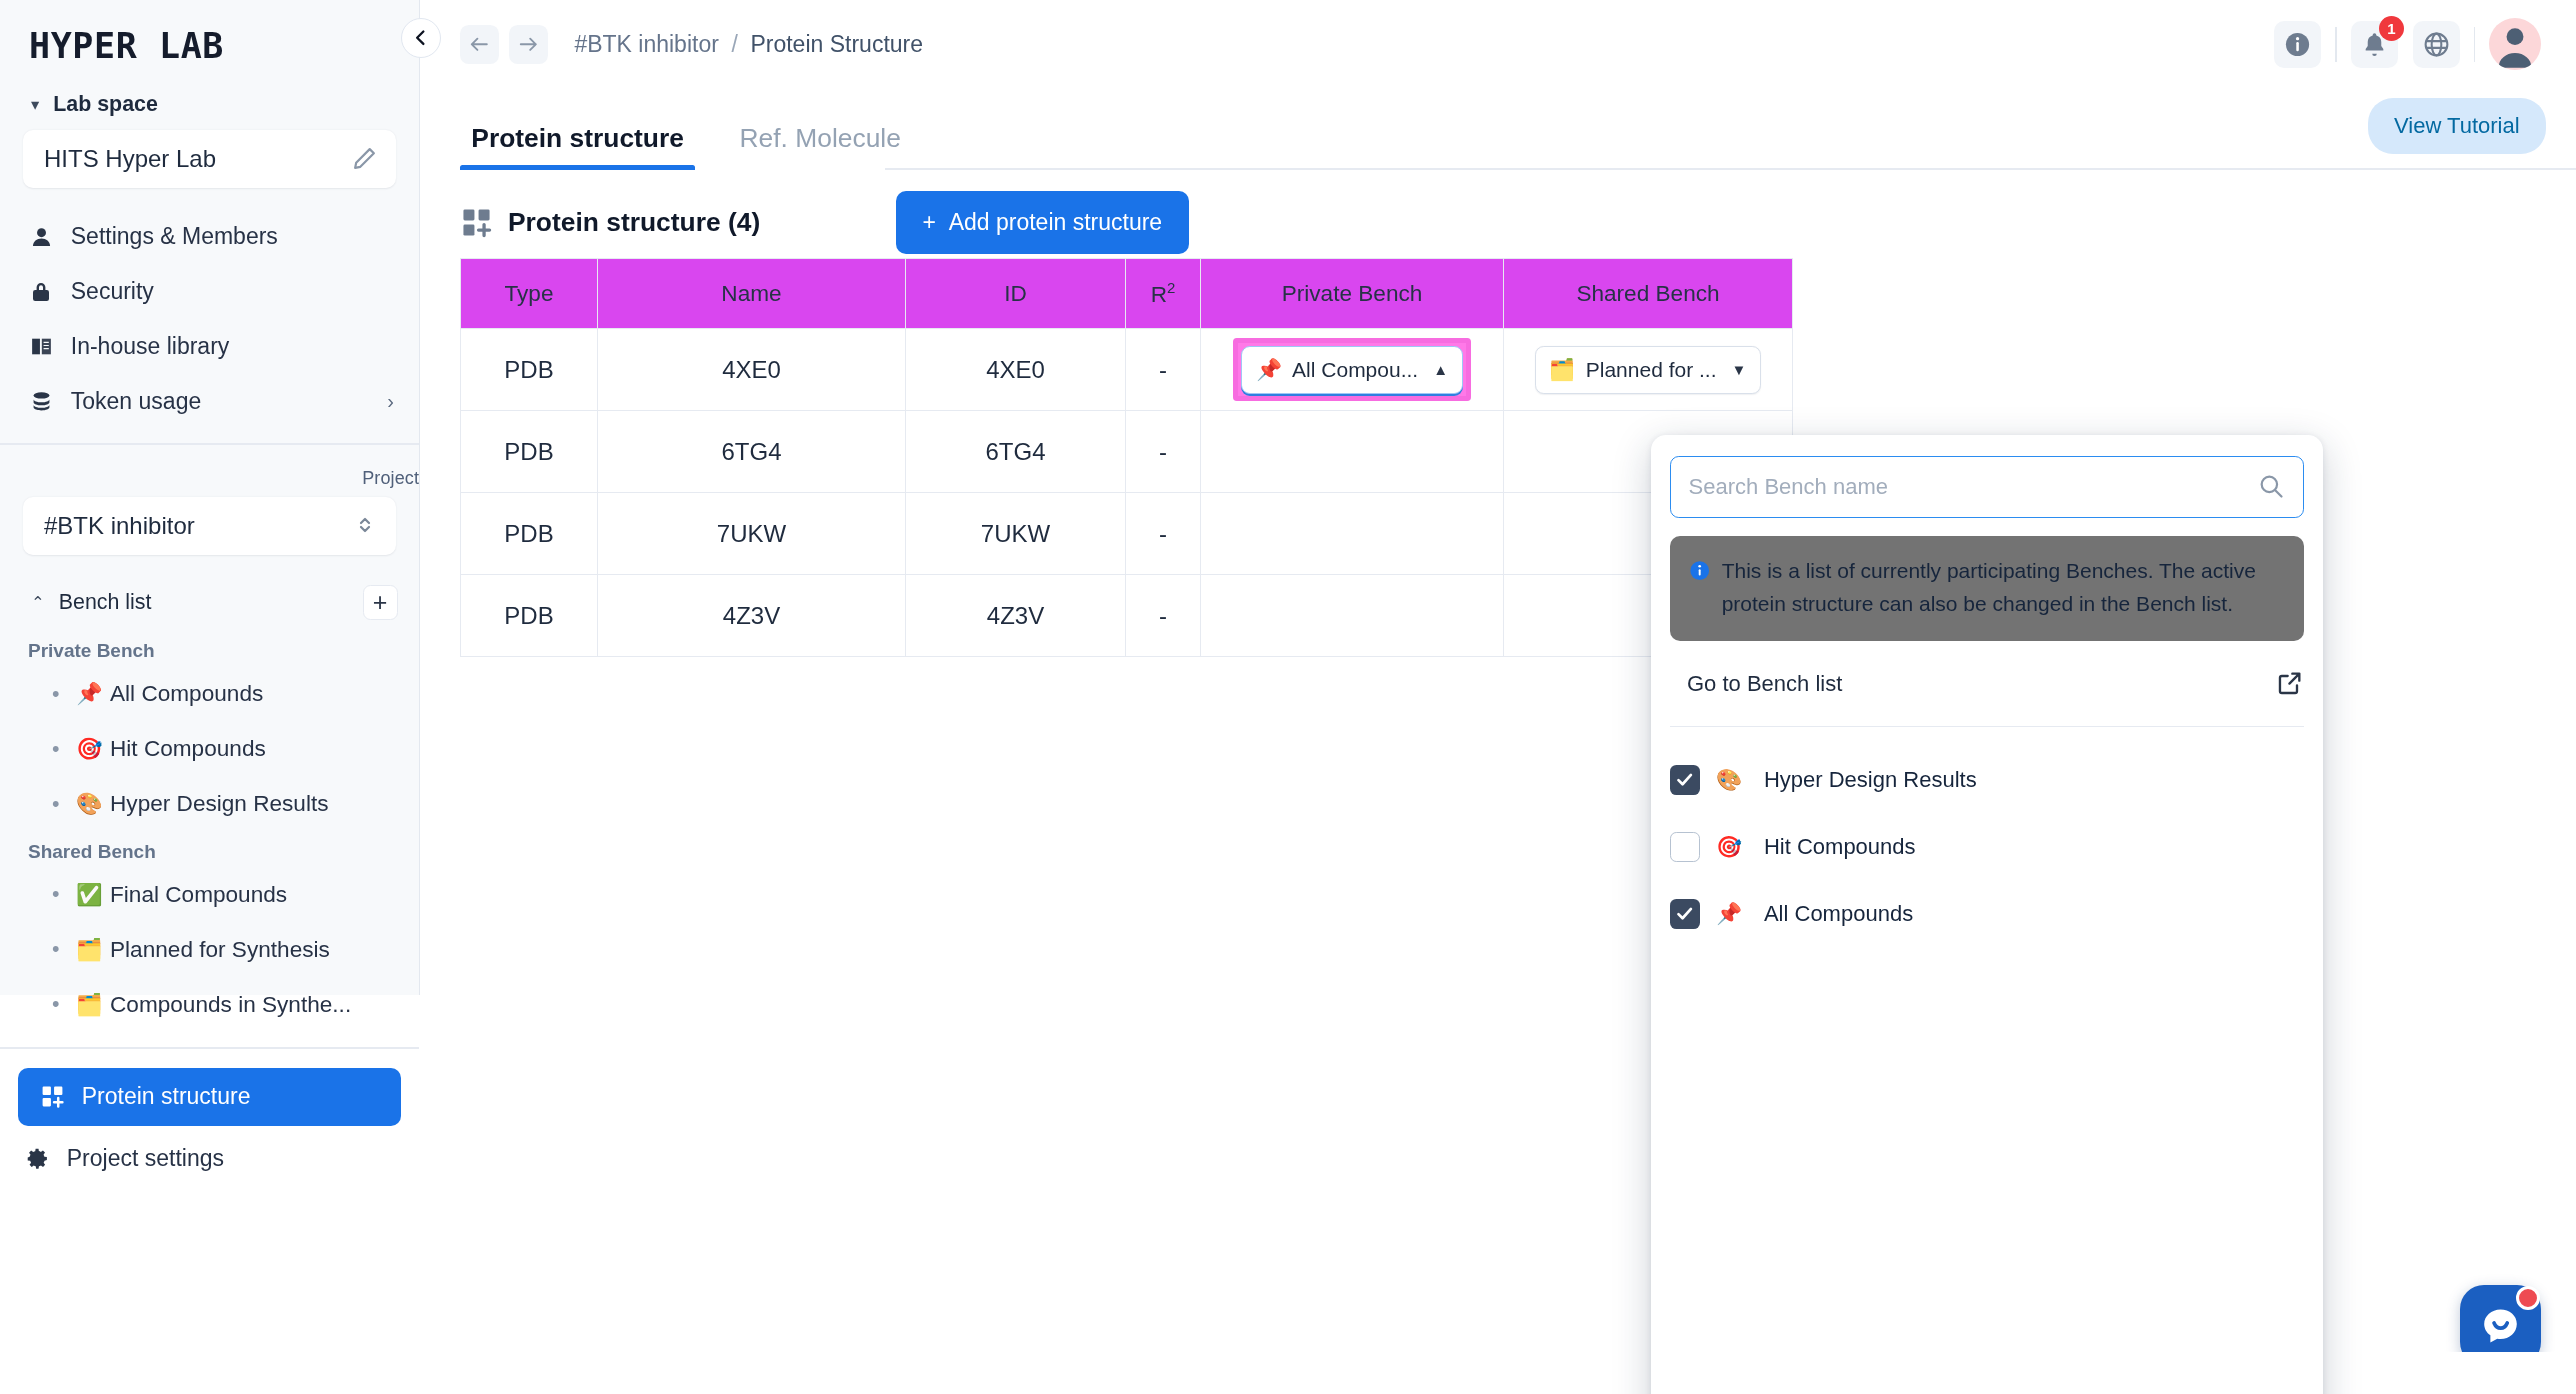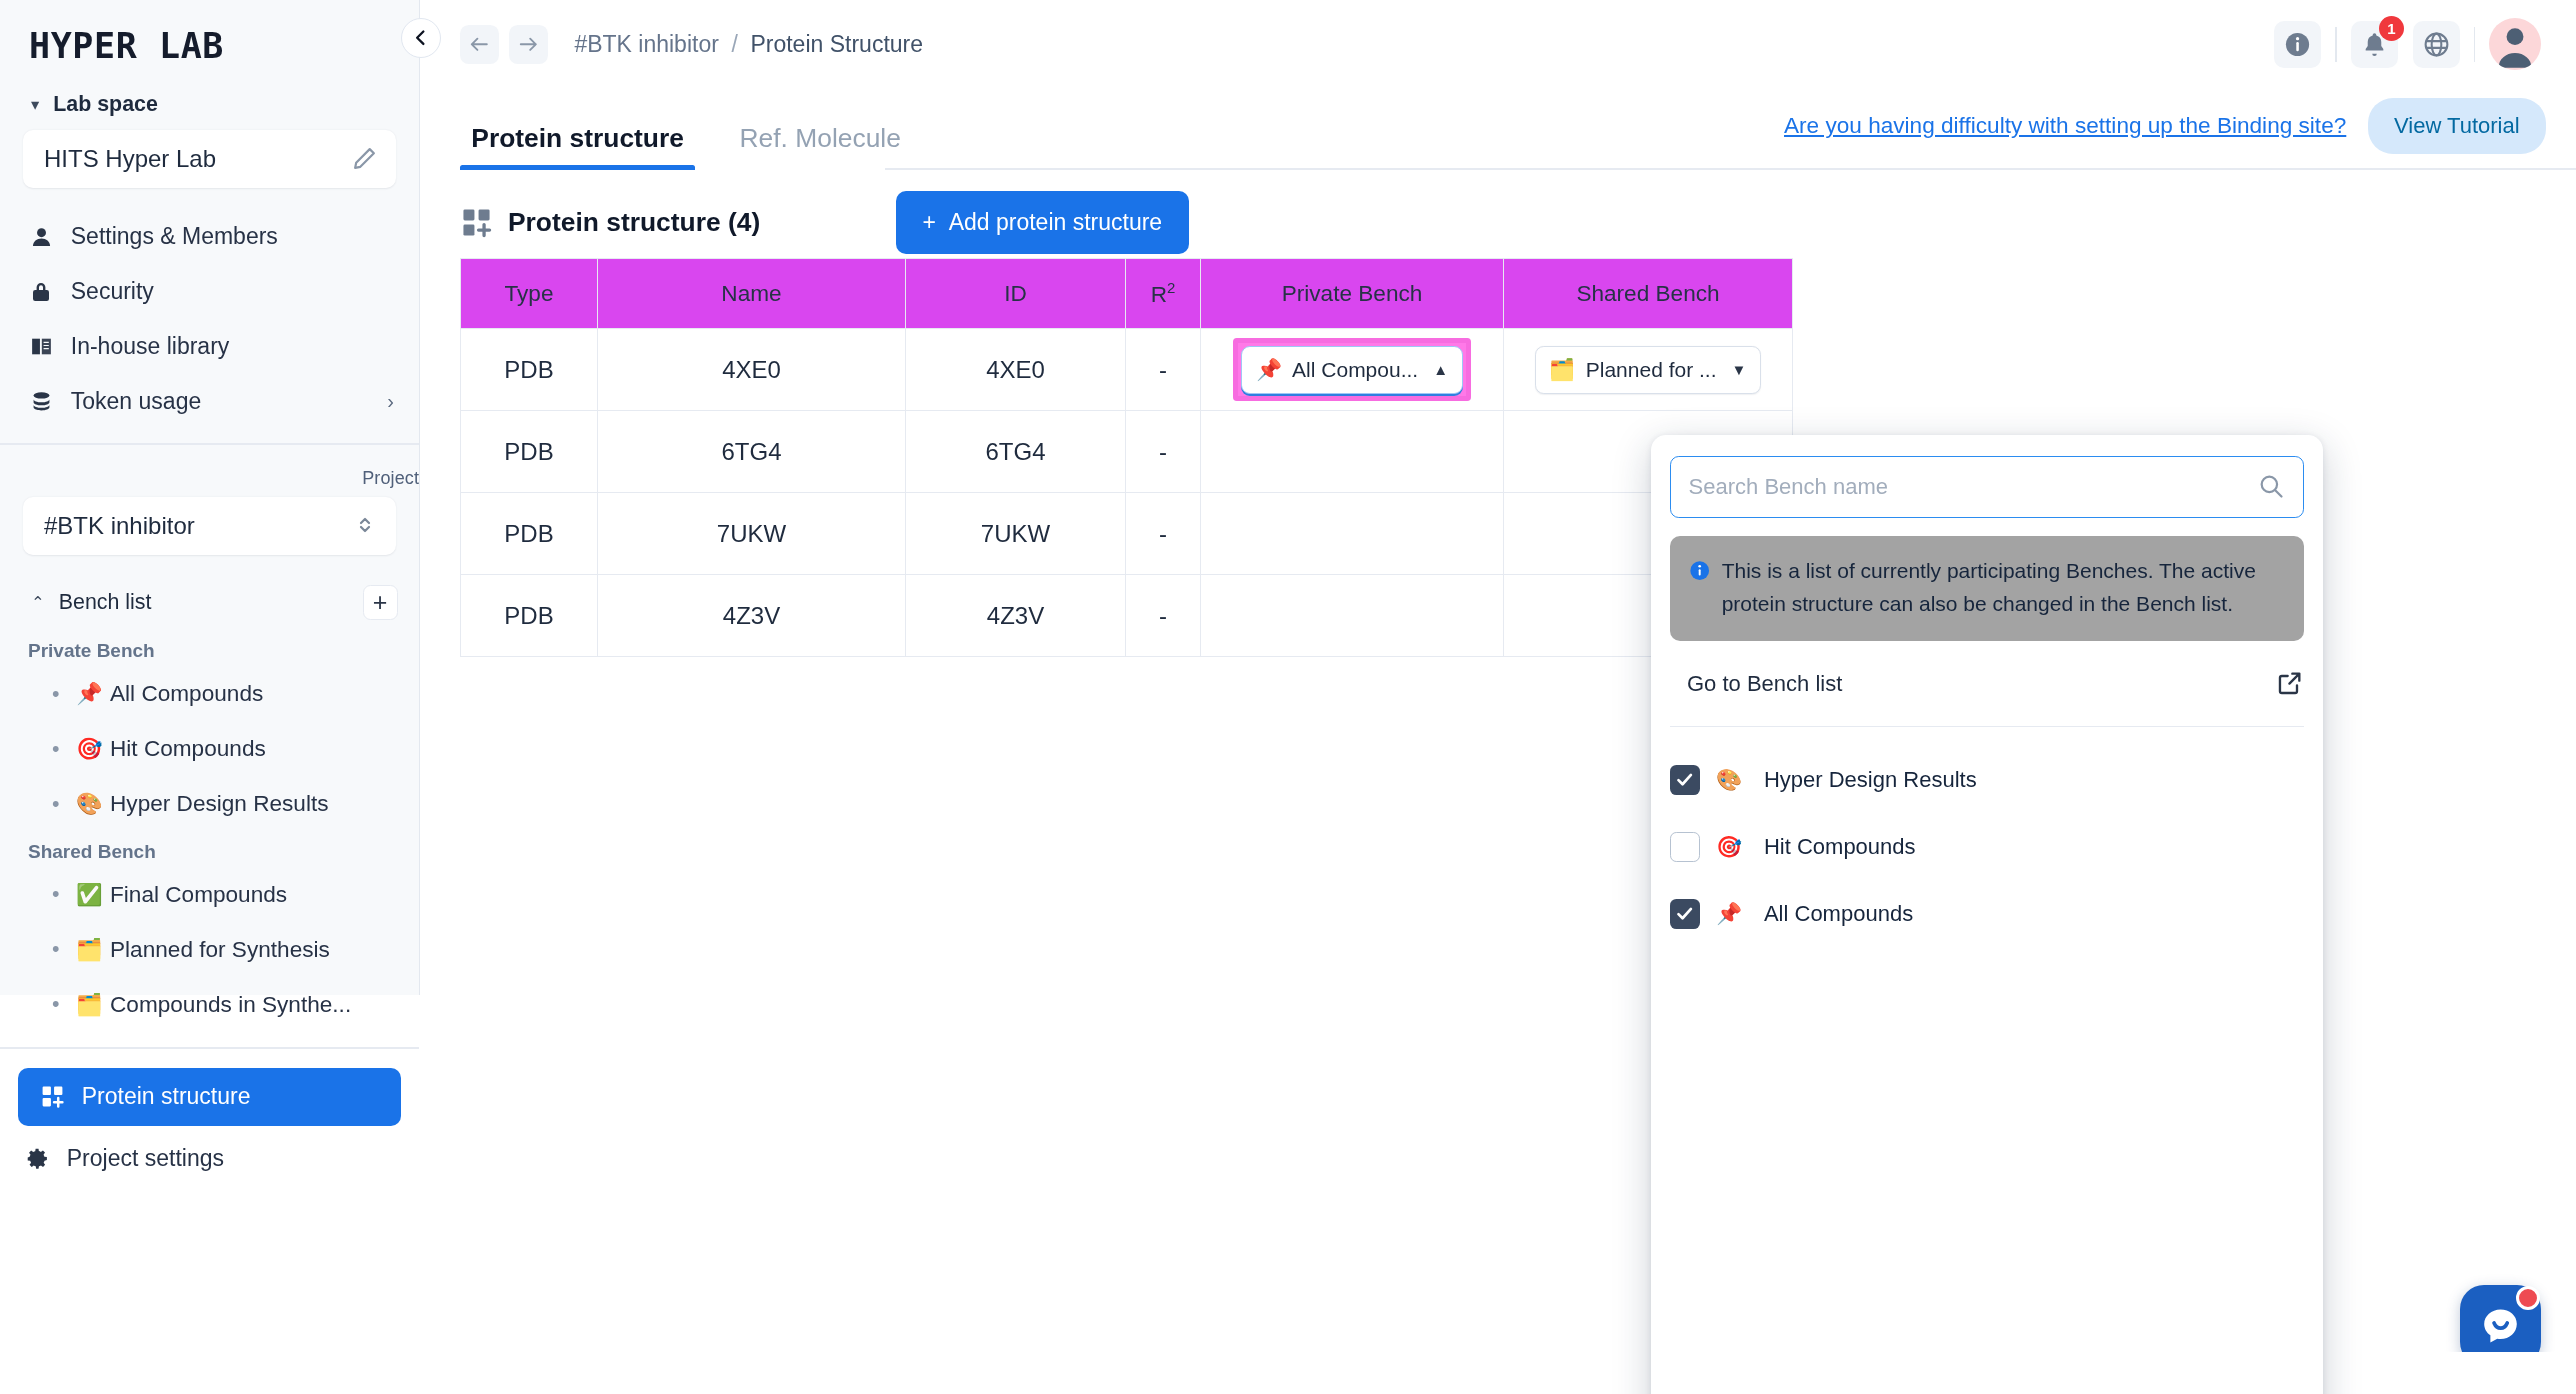--- a/index.html
+++ b/index.html
@@ -202,21 +202,21 @@
     box-shadow: 0 11.3px 38px rgba(22,40,70,.22), 0 1.3px 6.3px rgba(22,40,70,.10);
     z-index: 60; overflow: hidden;
   }
   .dd-search-wrap { padding: 21.4px 19px 0 19px; }
   .dd-search {
     height: 62px; border: 1.9px solid #2b8cf0; border-radius: 8.8px;
     display: flex; align-items: center; padding: 0 17.6px;
   }
   .dd-search .ph { flex: 1; font-size: 22px; color: #a2adbc; }
   .dd-info {
-    margin: 17.6px 19px 0 19px; background: #a3a3a3; border-radius: 10px;
+    margin: 17.6px 19px 0 19px; background: #737373; border-radius: 10px;
     padding: 19px 21.4px 21.4px 19px; display: flex; gap: 11.3px;
   }
   .dd-info .txt { font-size: 21px; line-height: 1.55; color: #16253c; }
   .info-dot { width: 21.4px; height: 21.4px; flex: 0 0 21.4px; margin-top: 5px; }
   .dd-goto {
     margin: 0 19px; height: 86px; display: flex; align-items: center;
     border-bottom: 1.9px solid #e6eaf1;
   }
   .dd-goto .t { flex: 1; font-size: 22px; color: #1f2b3e; margin-left: 17px; }
   .dd-list { padding: 19px 19px 0 19px; }
@@ -449,21 +449,20 @@
         </div>
       </div>
     </div>
 
     <div class="tabsrow">
       <div class="tabs-underline"></div>
       <div class="tab active">Protein structure</div>
       <div class="tab-gap"></div>
       <div class="tab">Ref. Molecule</div>
       <div class="tut-wrap">
-        <a class="tut-link" href="#">Are you having difficulty with setting up the Binding site?</a>
         <div class="tut-btn">View Tutorial</div>
       </div>
     </div>
 
     <div class="content">
       <div class="sec-head">
         <span class="sec-ic">
           <svg viewBox="0 0 24 24" width="33" height="33" fill="#6e7c8f">
               <rect x="2.5" y="2.5" width="8" height="8" rx="1"></rect>
               <rect x="13.5" y="2.5" width="8" height="8" rx="1"></rect>

